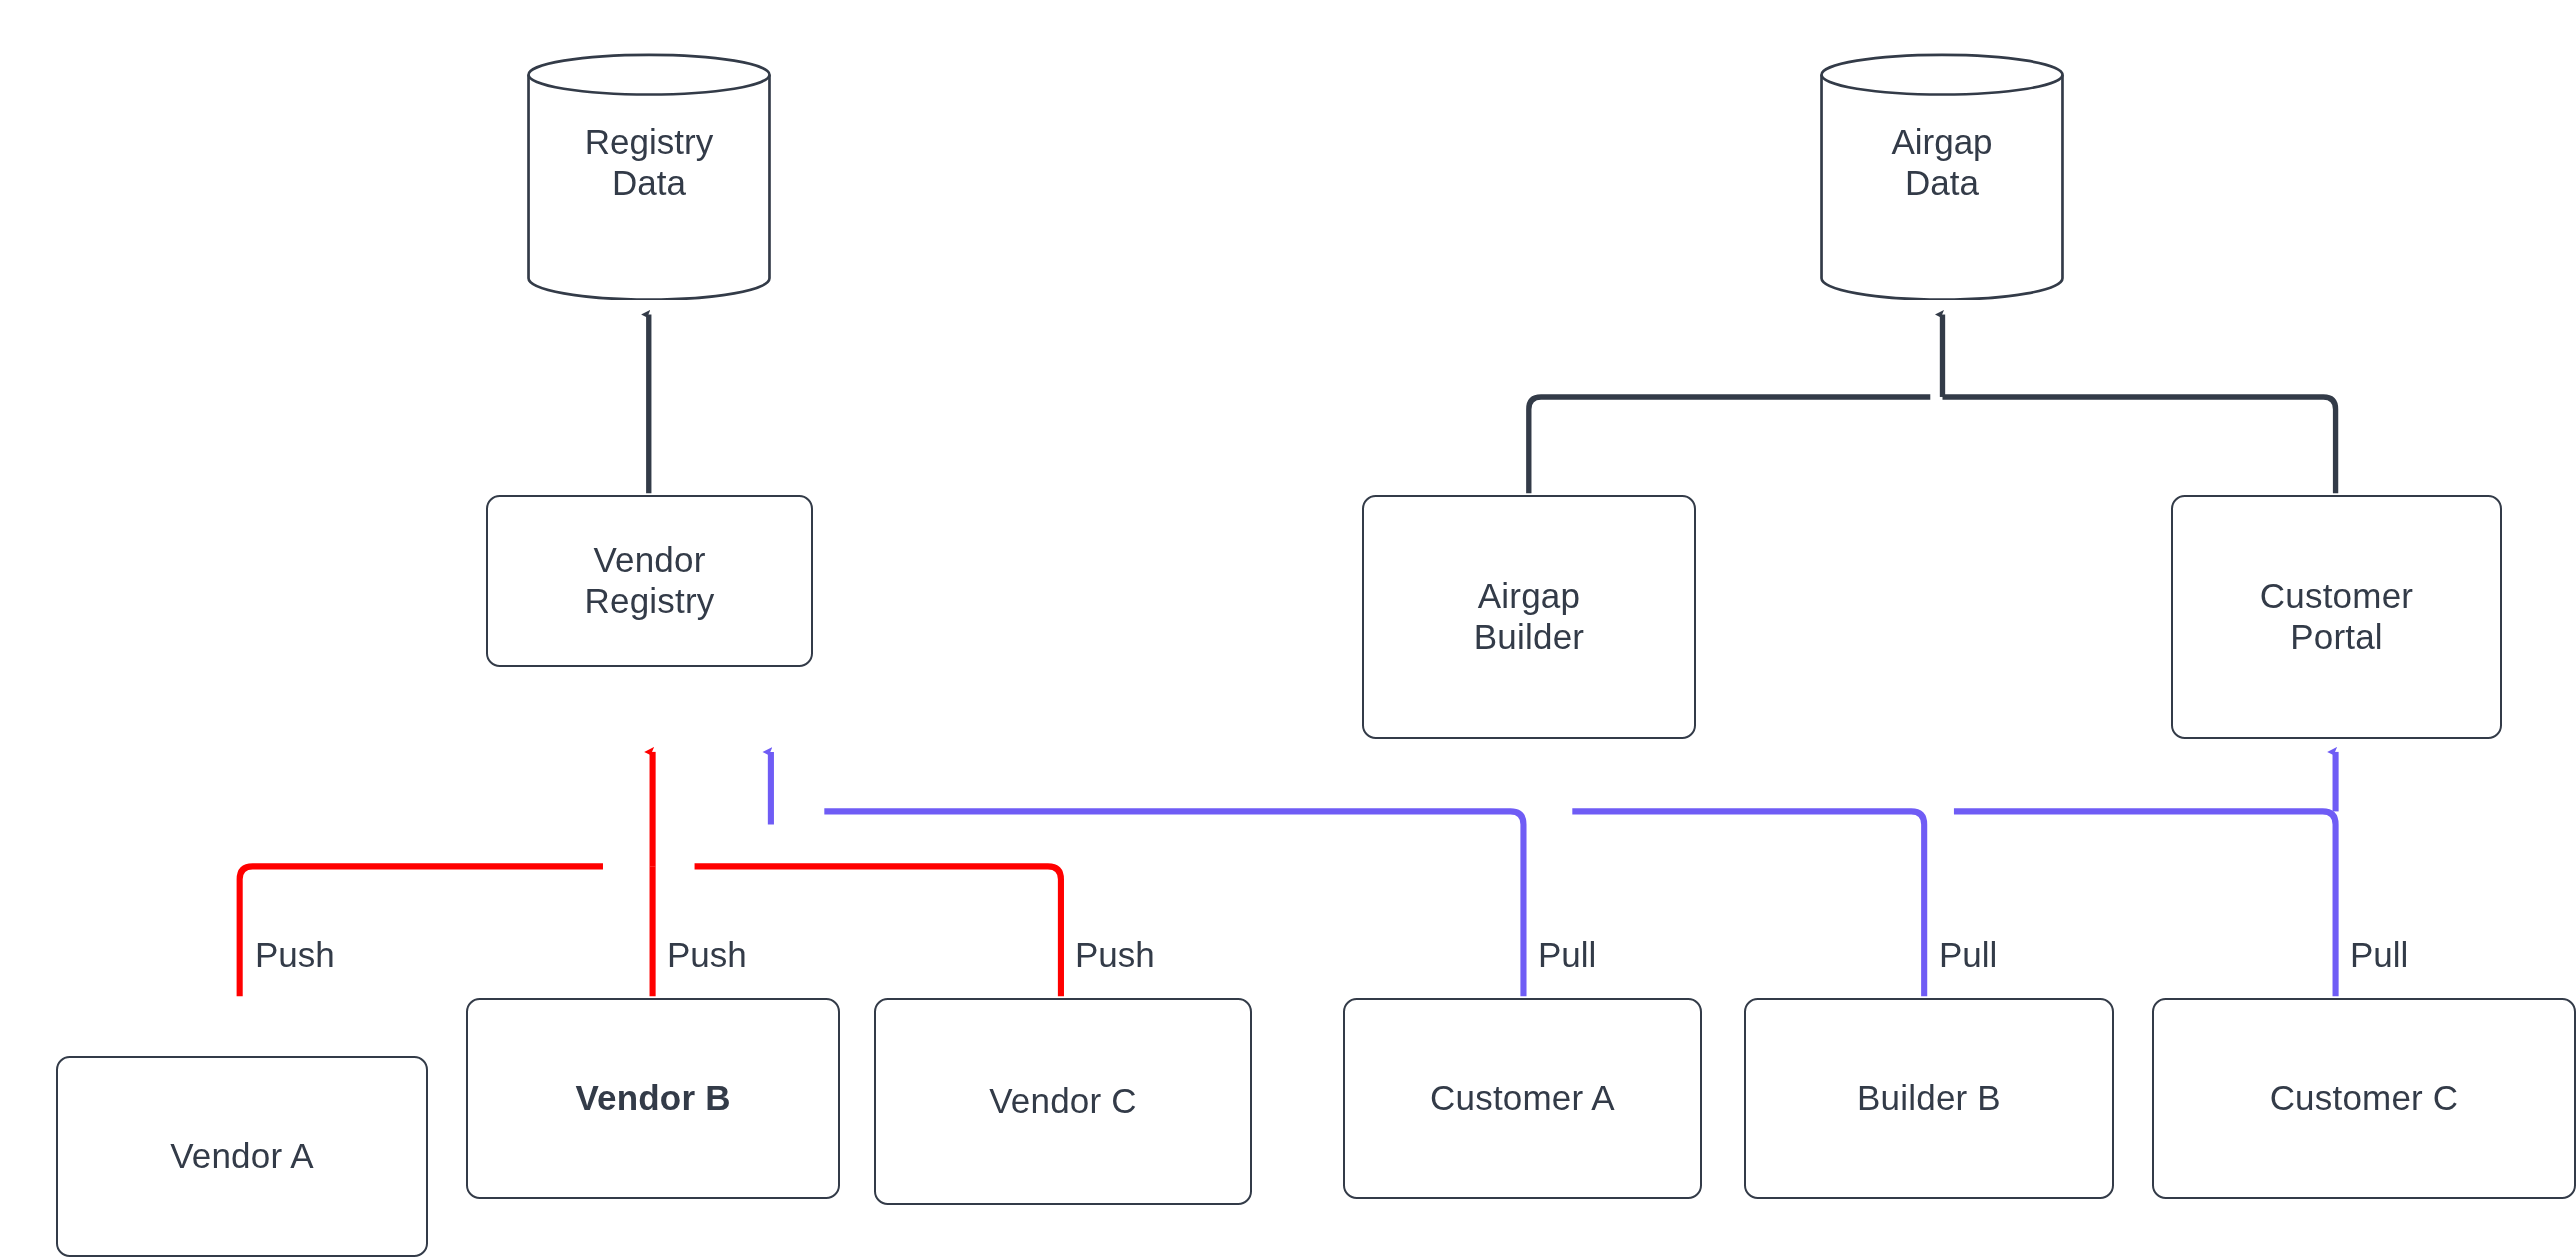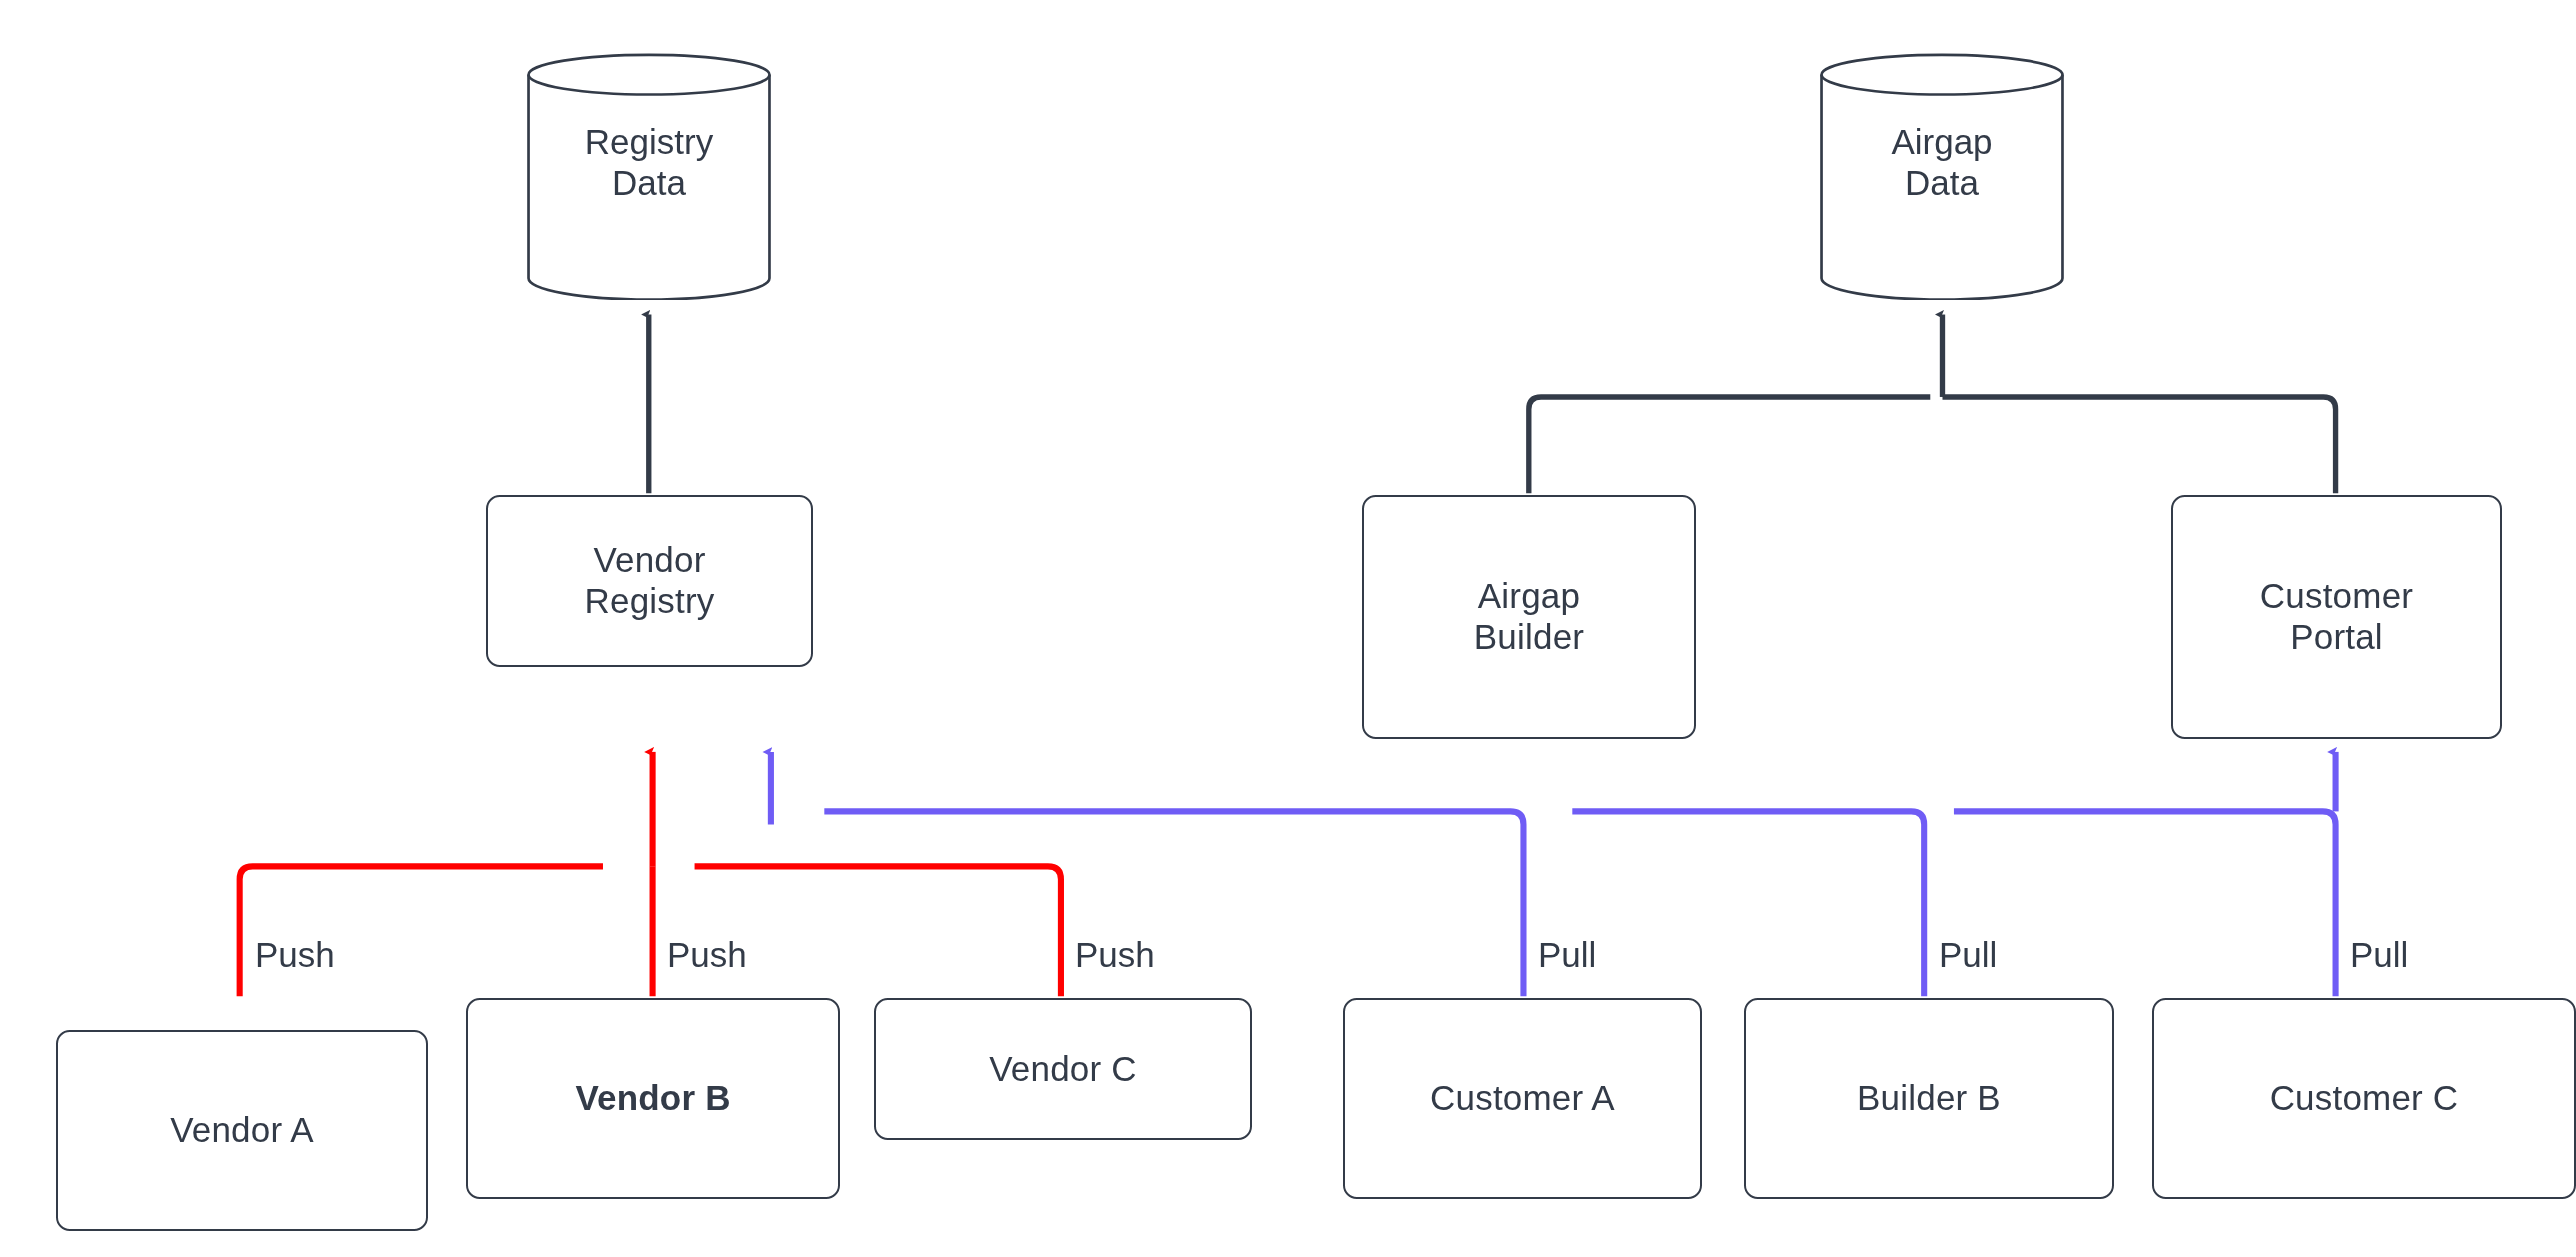--- a/index.html
+++ b/index.html
@@ -105,27 +105,27 @@
     </div>
   </div>
 
   <div class="node" style="left:2171px;top:495px;width:331px;height:244px;align-items:center;">
     <div class="lbl">
       <div>Customer</div>
       <div>Portal</div>
     </div>
   </div>
 
-  <div class="node" style="left:56px;top:1030px;width:372px;height:201px;">
+  <div class="node" style="left:56px;top:1056px;width:372px;height:201px;">
     <div class="lbl">Vendor A</div>
   </div>
   <div class="node" style="left:466px;top:998px;width:374px;height:201px;font-weight:bold;">
     <div class="lbl">Vendor B</div>
   </div>
-  <div class="node" style="left:874px;top:998px;width:378px;height:142px;">
+  <div class="node" style="left:874px;top:998px;width:378px;height:207px;">
     <div class="lbl">Vendor C</div>
   </div>
   <div class="node" style="left:1343px;top:998px;width:359px;height:201px;">
     <div class="lbl">Customer A</div>
   </div>
   <div class="node" style="left:1744px;top:998px;width:370px;height:201px;">
     <div class="lbl">Builder B</div>
   </div>
   <div class="node" style="left:2152px;top:998px;width:424px;height:201px;">
     <div class="lbl">Customer C</div>

